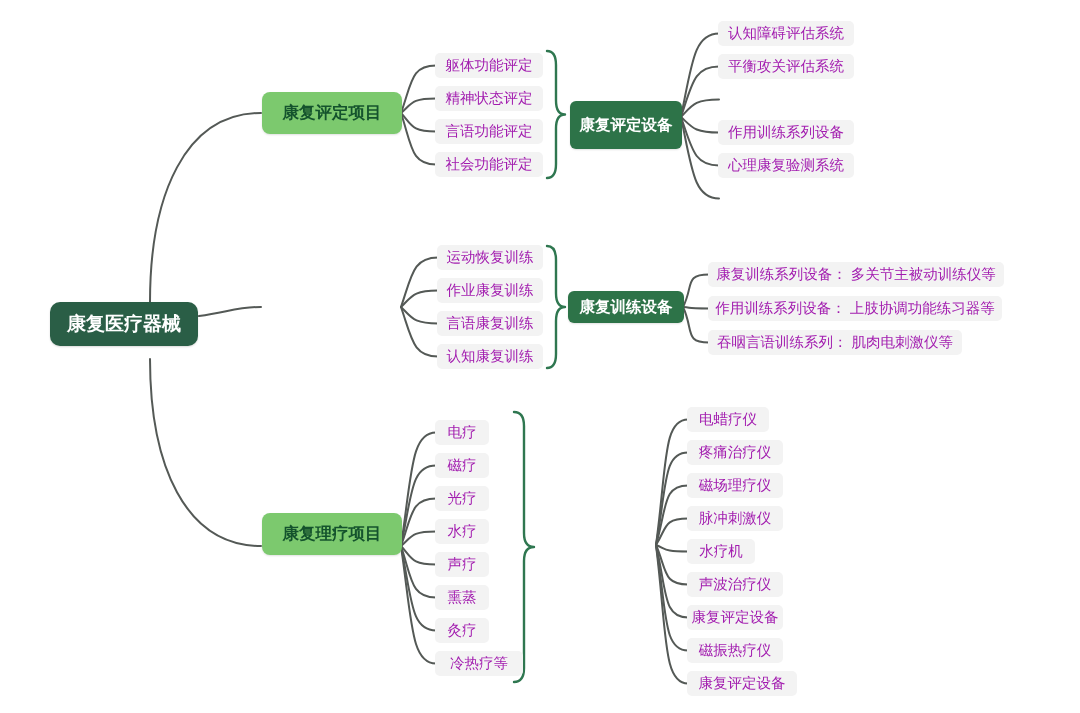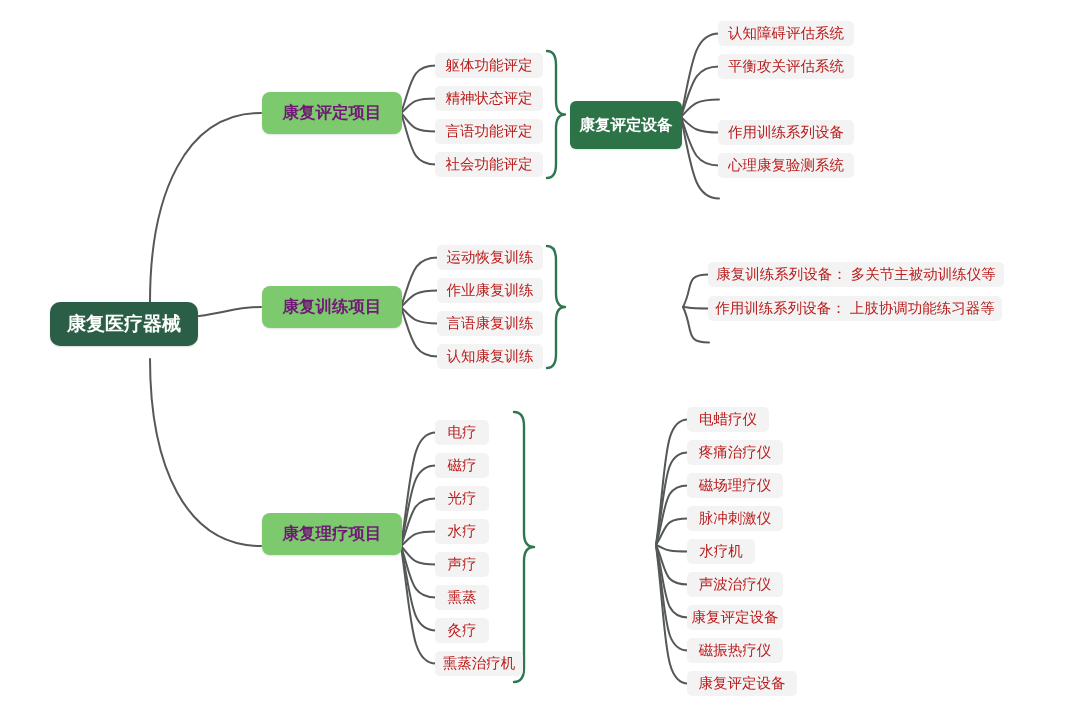--- a/index.html
+++ b/index.html
@@ -5,25 +5,25 @@
   html,body{margin:0;padding:0;background:#ffffff;}
   #mindmap{position:relative;width:1080px;height:713px;background:#ffffff;overflow:hidden;
            font-family:"Liberation Sans","DejaVu Sans",sans-serif;}
   #edges{position:absolute;left:0;top:0;width:1080px;height:713px;}
   .edge{fill:none;stroke:#545956;stroke-width:2;stroke-linecap:round;}
   .brace{fill:none;stroke:#2f7750;stroke-width:2.4;stroke-linecap:round;stroke-linejoin:round;}
   .node{position:absolute;box-sizing:border-box;display:flex;align-items:center;justify-content:center;
         white-space:nowrap;overflow:hidden;}
   .root{background:#2a5e46;color:#ffffff;font-size:19px;font-weight:bold;border-radius:10px;
         box-shadow:0 1px 2px rgba(0,0,0,.15);}
-  .branch{background:#7cc96e;color:#701a75;font-size:16.5px;font-weight:bold;border-radius:8px;
+  .branch{background:#7cc96e;color:#14532d;font-size:16.5px;font-weight:bold;border-radius:8px;
         box-shadow:0 1px 2px rgba(0,0,0,.12);}
   .device{background:#2d7348;color:#ffffff;font-size:15.5px;font-weight:bold;border-radius:6px;
         box-shadow:0 1px 2px rgba(0,0,0,.12);}
-  .leaf{background:#f3f3f3;color:#b91c1c;font-size:14.5px;border-radius:5px;}
+  .leaf{background:#f3f3f3;color:#a21caf;font-size:14.5px;border-radius:5px;}
 </style>
 </head>
 <body>
 
 <div id="mindmap">
   <svg id="edges" viewBox="0 0 1080 713">
       <path d="M401,113 C412,82.125 411,65.5 436,65.5" class="edge"></path>
       <path d="M401,113 C412,103.575 411,98.5 436,98.5" class="edge"></path>
       <path d="M401,113 C412,125.025 411,131.5 436,131.5" class="edge"></path>
       <path d="M401,113 C412,146.475 411,164.5 436,164.5" class="edge"></path>
@@ -71,37 +71,38 @@
   <div class="node leaf" style="left:435px;top:53px;width:108px;height:25px">躯体功能评定</div>
   <div class="node leaf" style="left:435px;top:86px;width:108px;height:25px">精神状态评定</div>
   <div class="node leaf" style="left:435px;top:119px;width:108px;height:25px">言语功能评定</div>
   <div class="node leaf" style="left:435px;top:152px;width:108px;height:25px">社会功能评定</div>
   <div class="node device" style="left:570px;top:101px;width:112px;height:48px">康复评定设备</div>
   <div class="node leaf" style="left:718px;top:21px;width:136px;height:25px">认知障碍评估系统</div>
   <div class="node leaf" style="left:718px;top:54px;width:136px;height:25px">平衡攻关评估系统</div>
   <div class="node leaf" style="left:718px;top:120px;width:136px;height:25px">作用训练系列设备</div>
   <div class="node leaf" style="left:718px;top:153px;width:136px;height:25px">心理康复验测系统</div>
 
-  <div class="node branch" style="left:262px;top:286px;width:140px;height:42px">康复训练项目</div>
   <div class="node leaf" style="left:437px;top:245px;width:106px;height:25px">运动恢复训练</div>
   <div class="node leaf" style="left:437px;top:278px;width:106px;height:25px">作业康复训练</div>
   <div class="node leaf" style="left:437px;top:311px;width:106px;height:25px">言语康复训练</div>
   <div class="node leaf" style="left:437px;top:344px;width:106px;height:25px">认知康复训练</div>
+  <div class="node device" style="left:568px;top:291px;width:116px;height:32px">康复训练设备</div>
   <div class="node leaf" style="left:708px;top:262px;width:296px;height:25px">康复训练系列设备： 多关节主被动训练仪等</div>
   <div class="node leaf" style="left:708px;top:296px;width:294px;height:25px">作用训练系列设备： 上肢协调功能练习器等</div>
+  <div class="node leaf" style="left:708px;top:330px;width:254px;height:25px">吞咽言语训练系列： 肌肉电刺激仪等</div>
 
   <div class="node branch" style="left:262px;top:513px;width:140px;height:42px">康复理疗项目</div>
   <div class="node leaf" style="left:435px;top:420px;width:54px;height:25px">电疗</div>
   <div class="node leaf" style="left:435px;top:453px;width:54px;height:25px">磁疗</div>
   <div class="node leaf" style="left:435px;top:486px;width:54px;height:25px">光疗</div>
   <div class="node leaf" style="left:435px;top:519px;width:54px;height:25px">水疗</div>
   <div class="node leaf" style="left:435px;top:552px;width:54px;height:25px">声疗</div>
   <div class="node leaf" style="left:435px;top:585px;width:54px;height:25px">熏蒸</div>
   <div class="node leaf" style="left:435px;top:618px;width:54px;height:25px">灸疗</div>
-  <div class="node leaf" style="left:435px;top:651px;width:88px;height:25px">熏蒸治疗机</div>
+  <div class="node leaf" style="left:435px;top:651px;width:88px;height:25px">冷热疗等</div>
   <div class="node leaf" style="left:687px;top:407px;width:82px;height:25px">电蜡疗仪</div>
   <div class="node leaf" style="left:687px;top:440px;width:96px;height:25px">疼痛治疗仪</div>
   <div class="node leaf" style="left:687px;top:473px;width:96px;height:25px">磁场理疗仪</div>
   <div class="node leaf" style="left:687px;top:506px;width:96px;height:25px">脉冲刺激仪</div>
   <div class="node leaf" style="left:687px;top:539px;width:68px;height:25px">水疗机</div>
   <div class="node leaf" style="left:687px;top:572px;width:96px;height:25px">声波治疗仪</div>
   <div class="node leaf" style="left:687px;top:605px;width:96px;height:25px">康复评定设备</div>
   <div class="node leaf" style="left:687px;top:638px;width:96px;height:25px">磁振热疗仪</div>
   <div class="node leaf" style="left:687px;top:671px;width:110px;height:25px">康复评定设备</div>
 </div>

